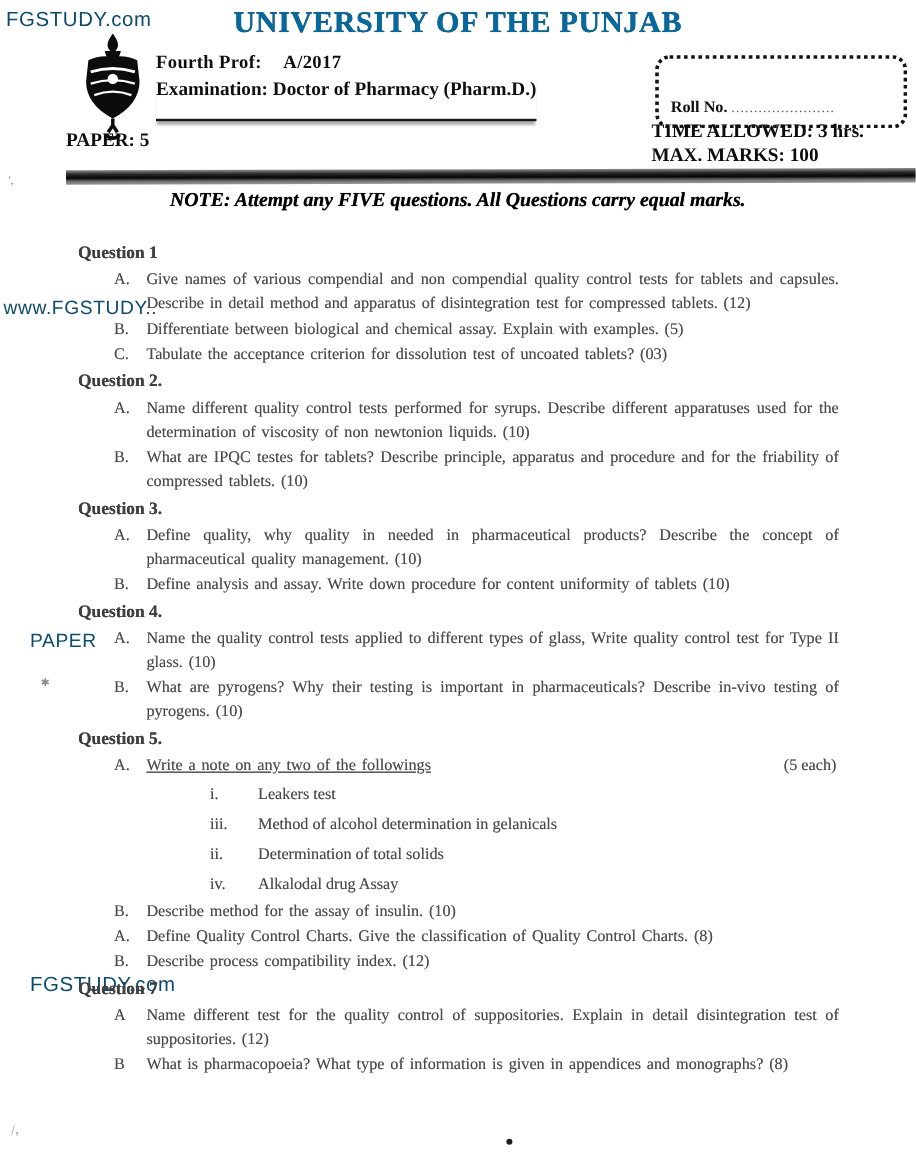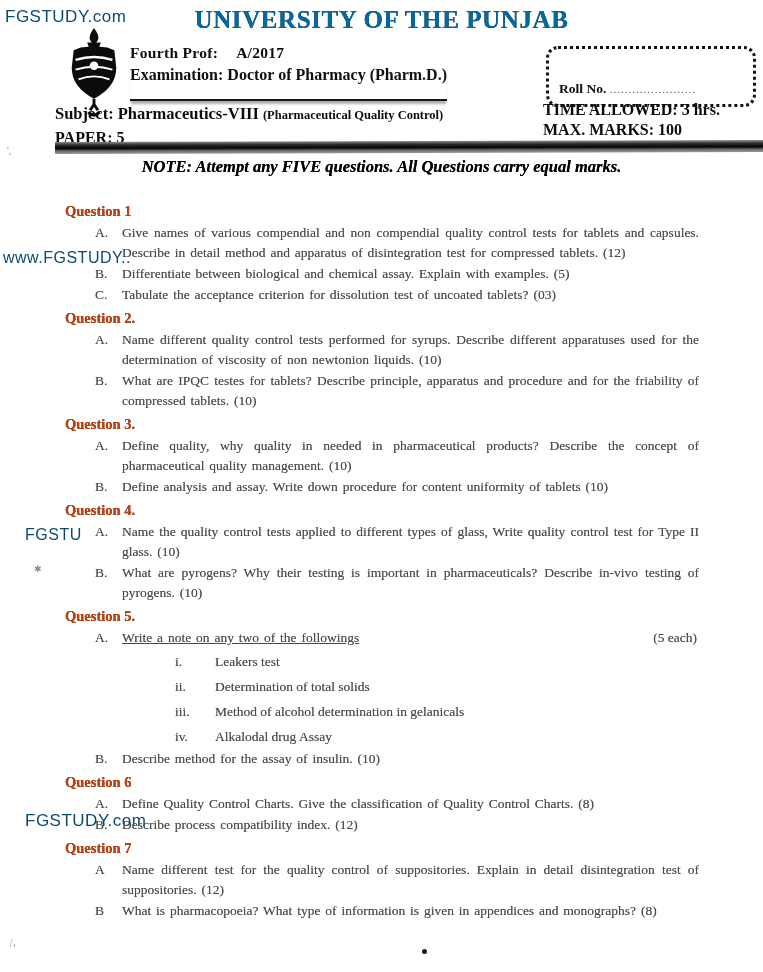--- a/index.html
+++ b/index.html
@@ -60,21 +60,21 @@
     transform:skewY(-0.15deg);
   }
   .note-line{
     left:0;top:157px;width:100%;text-align:center;
     font-size:16.5px;font-weight:bold;font-style:italic;color:#000;
     text-shadow:0 0 0.6px #222;
   }
   
   .questions{position:absolute;top:198px;left:65px;right:64px;}
   .q-title{
-    font-size:14.5px;font-weight:bold;color:#c2410c;
+    font-size:14.5px;font-weight:bold;color:#404040;
     line-height:20px;margin:3px 0 2px 0;
     text-shadow:0 0 0.5px #333;
   }
   .part{
     display:flex;margin:0 0 1px 30px;
     font-size:13.5px;line-height:20px;color:#4a4a4a;
     text-shadow:0 0 0.5px rgba(80,80,80,0.6);
     position:relative;
   }
   .part .lbl{flex:0 0 27px;}
@@ -91,21 +91,21 @@
   .dot-art{left:422px;top:949px;width:5px;height:5px;border-radius:50%;background:#1c1c1c;}
   .tick-art1{left:7px;top:145px;font-size:10px;}
   .tick-art2{left:34px;top:564px;font-size:9px;}
   .tick-art3{left:10px;top:936px;font-size:11px;transform:rotate(-20deg);}
 </style>
 </head>
 <body>
 
 <div class="wm wm-top">FGSTUDY.com</div>
 <div class="wm wm-mid1">www.FGSTUDY..</div>
-<div class="wm wm-mid2">FGSTU</div>
+<div class="wm wm-mid2">PAPER</div>
 <div class="wm wm-bottom">FGSTUDY.com</div>
 
 <div class="abs uni-title">UNIVERSITY OF THE PUNJAB</div>
 
 <svg class="abs crest" viewBox="0 0 80 95" xmlns="http://www.w3.org/2000/svg">
   <path d="M40 1 C35 8 33 13 40 18 C47 13 45 8 40 1 Z" fill="#0c0c0c"></path>
   <path d="M33 16 h14 l-2 6 h-10 Z" fill="#0c0c0c"></path>
   <path d="M19 24 Q29 19 40 21 Q51 19 61 24 L63 42 Q63 62 40 74 Q17 62 17 42 Z" fill="#0c0c0c"></path>
   <path d="M21 34 Q40 28 59 34" stroke="#ffffff" stroke-width="2.5" fill="none"></path>
   <path d="M21 44 Q40 38 59 44" stroke="#ffffff" stroke-width="2" fill="none"></path>
@@ -125,24 +125,20 @@
 </div>
 
 <div class="abs roll-box">
   <div class="roll-inner">
     <span>Roll No.</span>
     <span class="roll-dots">.......................</span>
   </div>
 </div>
 
 <div class="abs subject-block">
-  <div>
-    <span class="subject-main">Subject: Pharmaceutics-VIII</span>
-    <span class="subject-small">(Pharmaceutical Quality Control)</span>
-  </div>
   <div class="paper-line">PAPER: 5</div>
 </div>
 
 <div class="abs right-block">
   <div>TIME ALLOWED: 3 hrs.</div>
   <div>MAX. MARKS: 100</div>
 </div>
 
 <div class="abs rule-bar"></div>
 
@@ -207,39 +203,38 @@
     <div class="part">
       <span class="lbl">A.</span>
       <span class="txt" style="text-align:left;text-decoration:underline;">Write a note on any two of the followings</span>
       <span class="marks-right">(5 each)</span>
     </div>
     <div class="sub">
       <span class="lbl">i.</span>
       <span>Leakers test</span>
     </div>
     <div class="sub">
+      <span class="lbl">iii.</span>
+      <span>Method of alcohol determination in gelanicals</span>
+    </div>
+    <div class="sub">
       <span class="lbl">ii.</span>
       <span>Determination of total solids</span>
     </div>
     <div class="sub">
-      <span class="lbl">iii.</span>
-      <span>Method of alcohol determination in gelanicals</span>
-    </div>
-    <div class="sub">
       <span class="lbl">iv.</span>
       <span>Alkalodal drug Assay</span>
     </div>
     <div class="part">
       <span class="lbl">B.</span>
       <span class="txt">Describe method for the assay of insulin. (10)</span>
     </div>
   </div>
 
   <div>
-    <div class="q-title">Question 6</div>
     <div class="part">
       <span class="lbl">A.</span>
       <span class="txt">Define Quality Control Charts. Give the classification of Quality Control Charts. (8)</span>
     </div>
     <div class="part">
       <span class="lbl">B.</span>
       <span class="txt">Describe process compatibility index. (12)</span>
     </div>
   </div>
 

